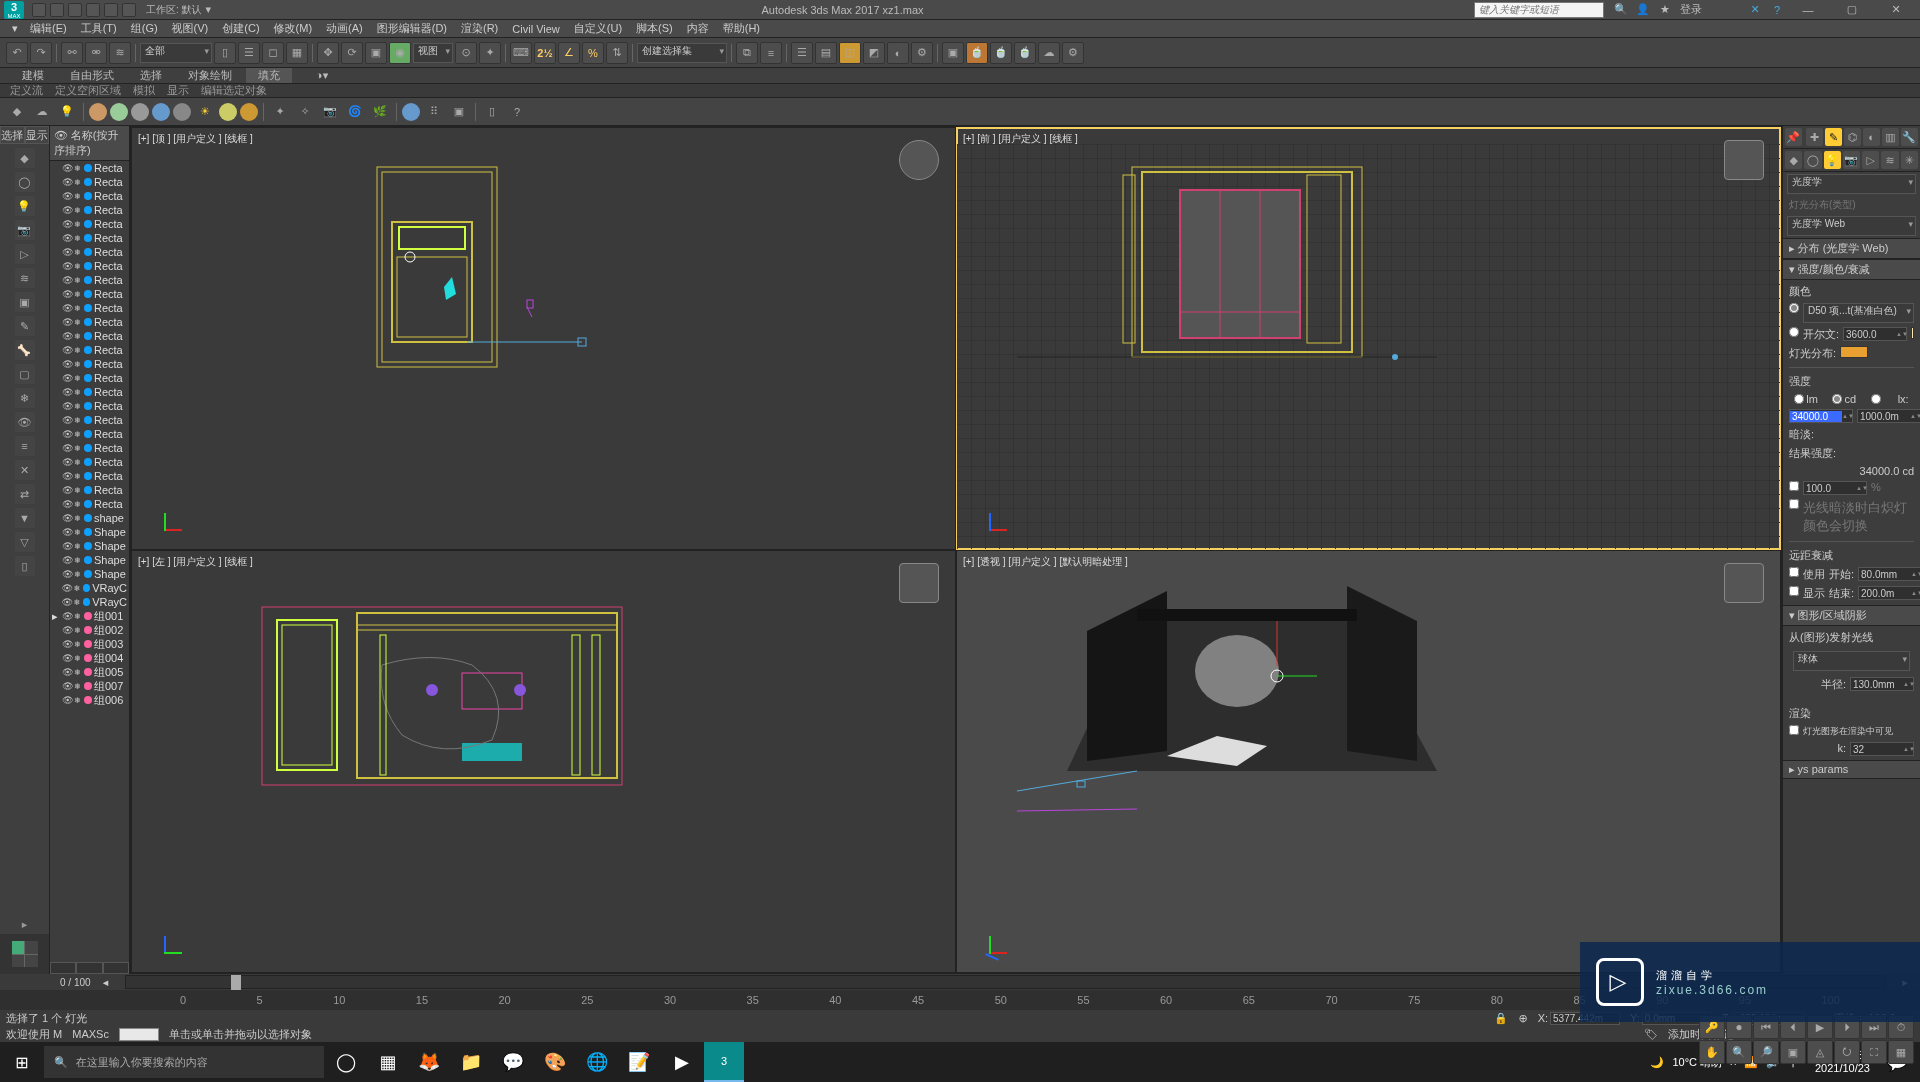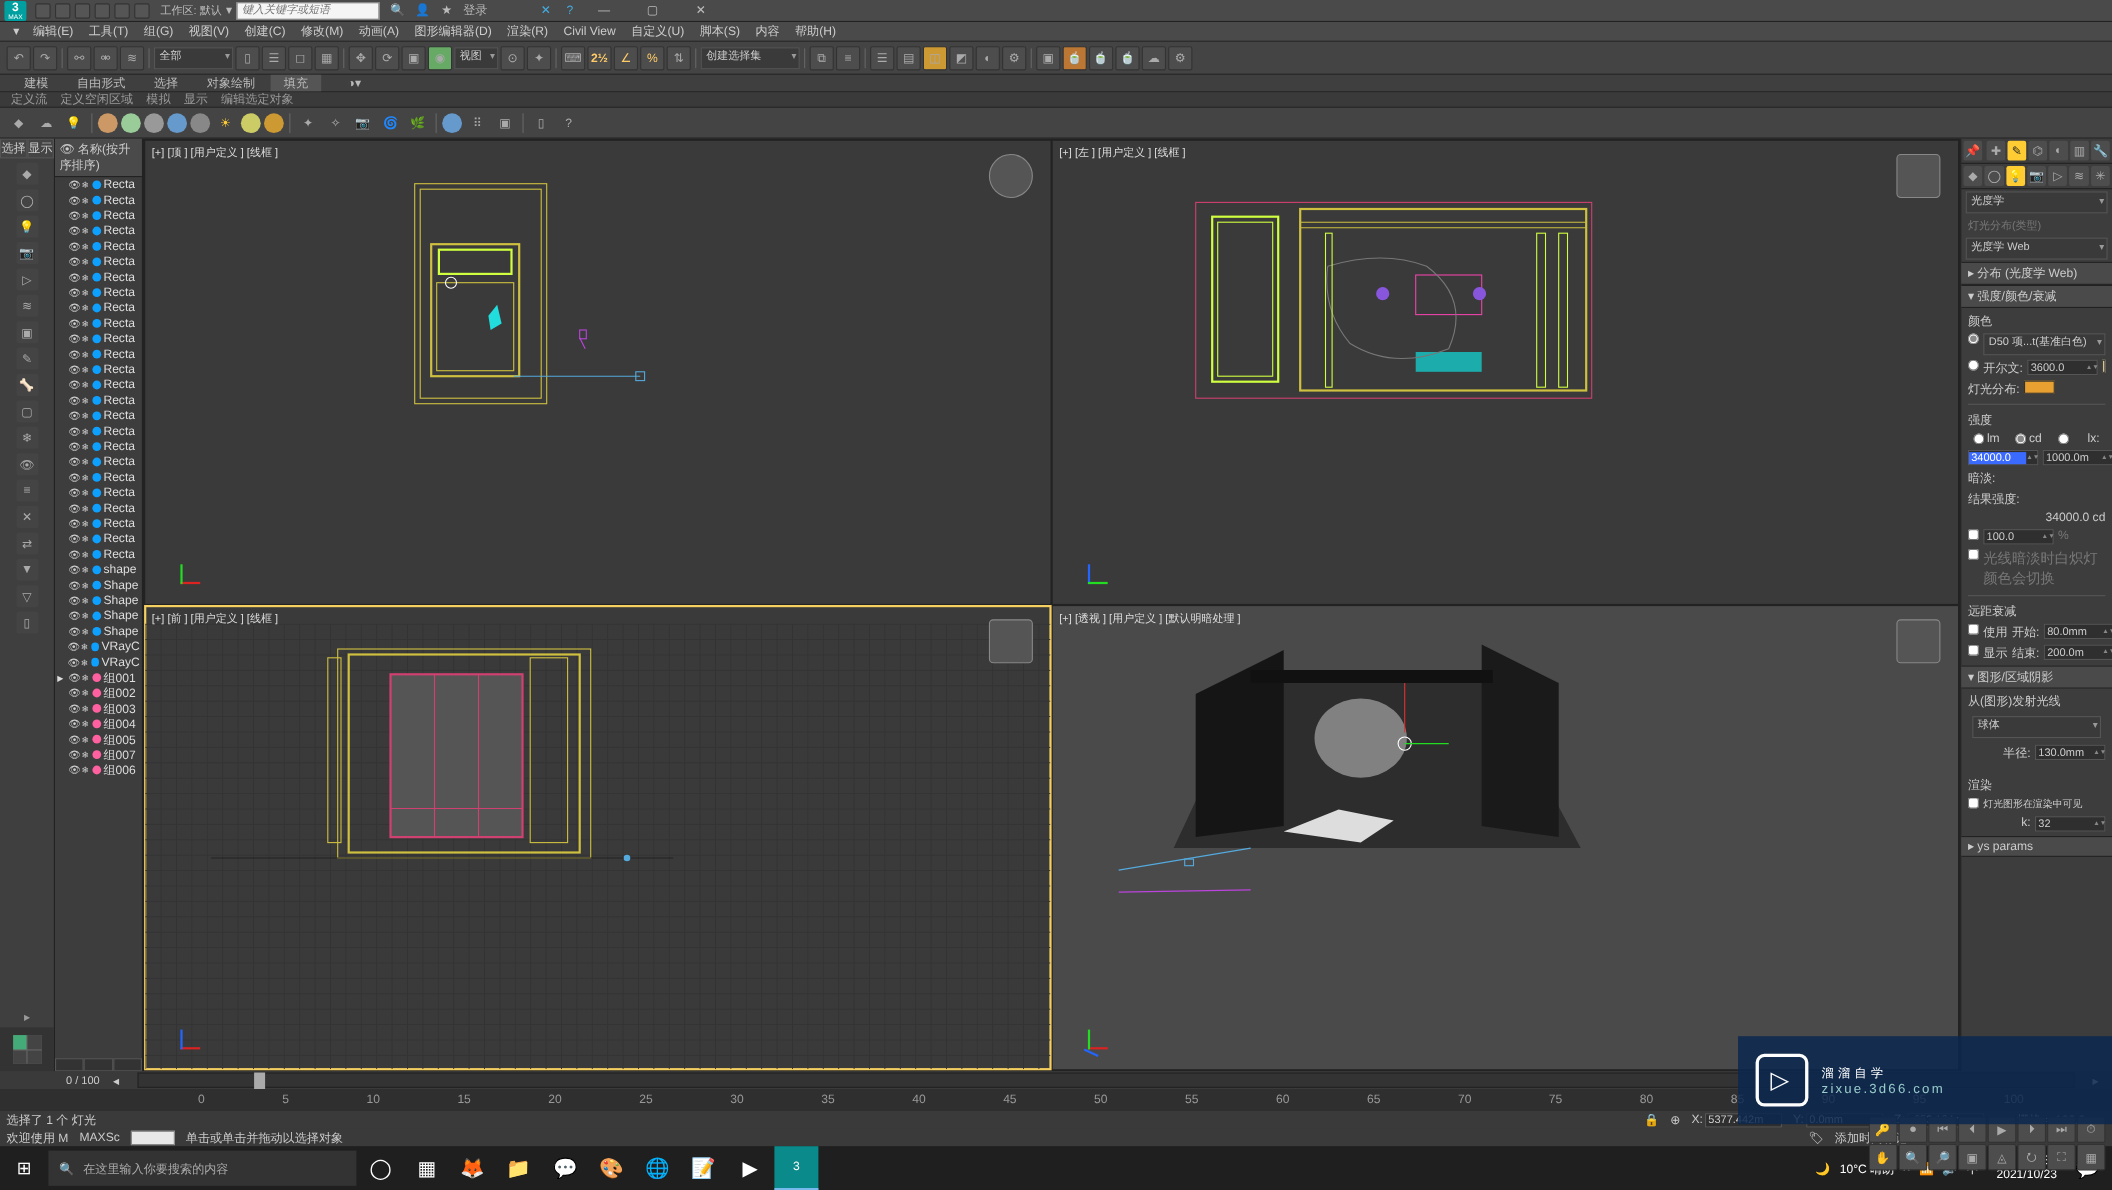--- a/index.html
+++ b/index.html
@@ -126,20 +126,21 @@
   <div class="qat">
     <span class="tbtn"></span>
     <span class="tbtn"></span>
     <span class="tbtn"></span>
     <span class="tbtn"></span>
     <span class="tbtn"></span>
     <span class="tbtn"></span>
   </div>
   <span style="margin-left:6px;font-size:10px">工作区: 默认</span>
   <span>▾</span>
+  <div class="titletext">Autodesk 3ds Max 2017    xz1.max</div>
   <input class="search" placeholder="键入关键字或短语" style="">
   <div class="ricons">
     <span>🔍</span>
     <span>👤</span>
     <span>★</span>
     <span style="width:auto">登录</span>
     <span style="width:30px"></span>
     <span style="color:#4ad">✕</span>
     <span style="color:#4ad">?</span>
   </div>
@@ -596,20 +597,42 @@
         <circle cx="278" cy="115" r="5" fill="none" stroke="#fff"></circle>
         <polygon points="312,145 320,135 324,152 314,158" fill="#2dd"></polygon>
         <line x1="335" y1="200" x2="450" y2="200" stroke="#5ad"></line>
         <rect x="446" y="196" width="8" height="8" fill="none" stroke="#5ad"></rect>
         <line x1="395" y1="165" x2="400" y2="175" stroke="#b4d"></line>
         <rect x="395" y="158" width="6" height="8" fill="none" stroke="#b4d"></rect>
       </svg>
       <div class="axis">
           <div class="x"></div>
           <div class="y"></div>
+        </div>
+    </div>
+
+    <div class="viewport active">
+      <div class="grid"></div>
+      <div class="vlabel">[+] [前 ] [用户定义 ] [线框 ]</div>
+      <div class="cube"></div>
+      <svg width="560" height="280" style="left:0;top:14px" viewBox="0 0 560 280">
+        <rect x="185" y="30" width="210" height="180" fill="none" stroke="#cfc040" stroke-width="2"></rect>
+        <rect x="175" y="25" width="230" height="190" fill="none" stroke="#cfc040"></rect>
+        <rect x="223" y="48" width="120" height="148" fill="#555" stroke="#d04070" stroke-width="2"></rect>
+        <line x1="263" y1="48" x2="263" y2="196" stroke="#d04070"></line>
+        <line x1="303" y1="48" x2="303" y2="196" stroke="#d04070"></line>
+        <line x1="223" y1="170" x2="343" y2="170" stroke="#d04070"></line>
+        <line x1="60" y1="215" x2="480" y2="215" stroke="#222"></line>
+        <circle cx="438" cy="215" r="3" fill="#5ad"></circle>
+        <rect x="350" y="33" width="34" height="168" fill="none" stroke="#cfc040"></rect>
+        <rect x="166" y="33" width="12" height="168" fill="none" stroke="#cfc040"></rect>
+      </svg>
+      <div class="axis">
+          <div class="x"></div>
+          <div class="y" style="background:#26f"></div>
         </div>
     </div>
 
     <div class="viewport">
       <div class="vlabel">[+] [左 ] [用户定义 ] [线框 ]</div>
       <div class="cube"></div>
       <svg width="560" height="280" style="left:0;top:14px" viewBox="0 0 560 280">
         <rect x="130" y="42" width="360" height="178" fill="none" stroke="#d04070"></rect>
         <rect x="225" y="48" width="260" height="165" fill="none" stroke="#cfc040" stroke-width="2"></rect>
         <rect x="145" y="55" width="60" height="150" fill="none" stroke="#d0ff40" stroke-width="2"></rect>
@@ -621,42 +644,20 @@
         <path d="M250 100 Q300 85 340 100 Q380 130 360 175 Q310 195 270 170 Q245 140 250 100" fill="none" stroke="#777"></path>
         <circle cx="300" cy="125" r="6" fill="#85d"></circle>
         <circle cx="388" cy="125" r="6" fill="#85d"></circle>
         <rect x="440" y="70" width="8" height="140" fill="none" stroke="#d0ff40"></rect>
         <rect x="460" y="70" width="8" height="140" fill="none" stroke="#d0ff40"></rect>
         <rect x="248" y="70" width="6" height="140" fill="none" stroke="#d0ff40"></rect>
       </svg>
       <div class="axis">
           <div class="y" style="background:#26f"></div>
           <div class="x" style="background:#2d2"></div>
-        </div>
-    </div>
-
-    <div class="viewport active">
-      <div class="grid"></div>
-      <div class="vlabel">[+] [前 ] [用户定义 ] [线框 ]</div>
-      <div class="cube"></div>
-      <svg width="560" height="280" style="left:0;top:14px" viewBox="0 0 560 280">
-        <rect x="185" y="30" width="210" height="180" fill="none" stroke="#cfc040" stroke-width="2"></rect>
-        <rect x="175" y="25" width="230" height="190" fill="none" stroke="#cfc040"></rect>
-        <rect x="223" y="48" width="120" height="148" fill="#555" stroke="#d04070" stroke-width="2"></rect>
-        <line x1="263" y1="48" x2="263" y2="196" stroke="#d04070"></line>
-        <line x1="303" y1="48" x2="303" y2="196" stroke="#d04070"></line>
-        <line x1="223" y1="170" x2="343" y2="170" stroke="#d04070"></line>
-        <line x1="60" y1="215" x2="480" y2="215" stroke="#222"></line>
-        <circle cx="438" cy="215" r="3" fill="#5ad"></circle>
-        <rect x="350" y="33" width="34" height="168" fill="none" stroke="#cfc040"></rect>
-        <rect x="166" y="33" width="12" height="168" fill="none" stroke="#cfc040"></rect>
-      </svg>
-      <div class="axis">
-          <div class="x"></div>
-          <div class="y" style="background:#26f"></div>
         </div>
     </div>
 
     <div class="viewport" style="background:#4a4a4a">
       <div class="vlabel">[+] [透视 ] [用户定义 ] [默认明暗处理 ]</div>
       <div class="cube"></div>
       <svg width="560" height="280" style="left:0;top:10px" viewBox="0 0 560 280">
         <polygon points="110,210 480,210 400,60 180,60" fill="#2d2d2d"></polygon>
         <polygon points="130,200 130,70 210,30 210,190" fill="#151515"></polygon>
         <polygon points="460,200 460,60 390,25 390,190" fill="#1a1a1a"></polygon>

